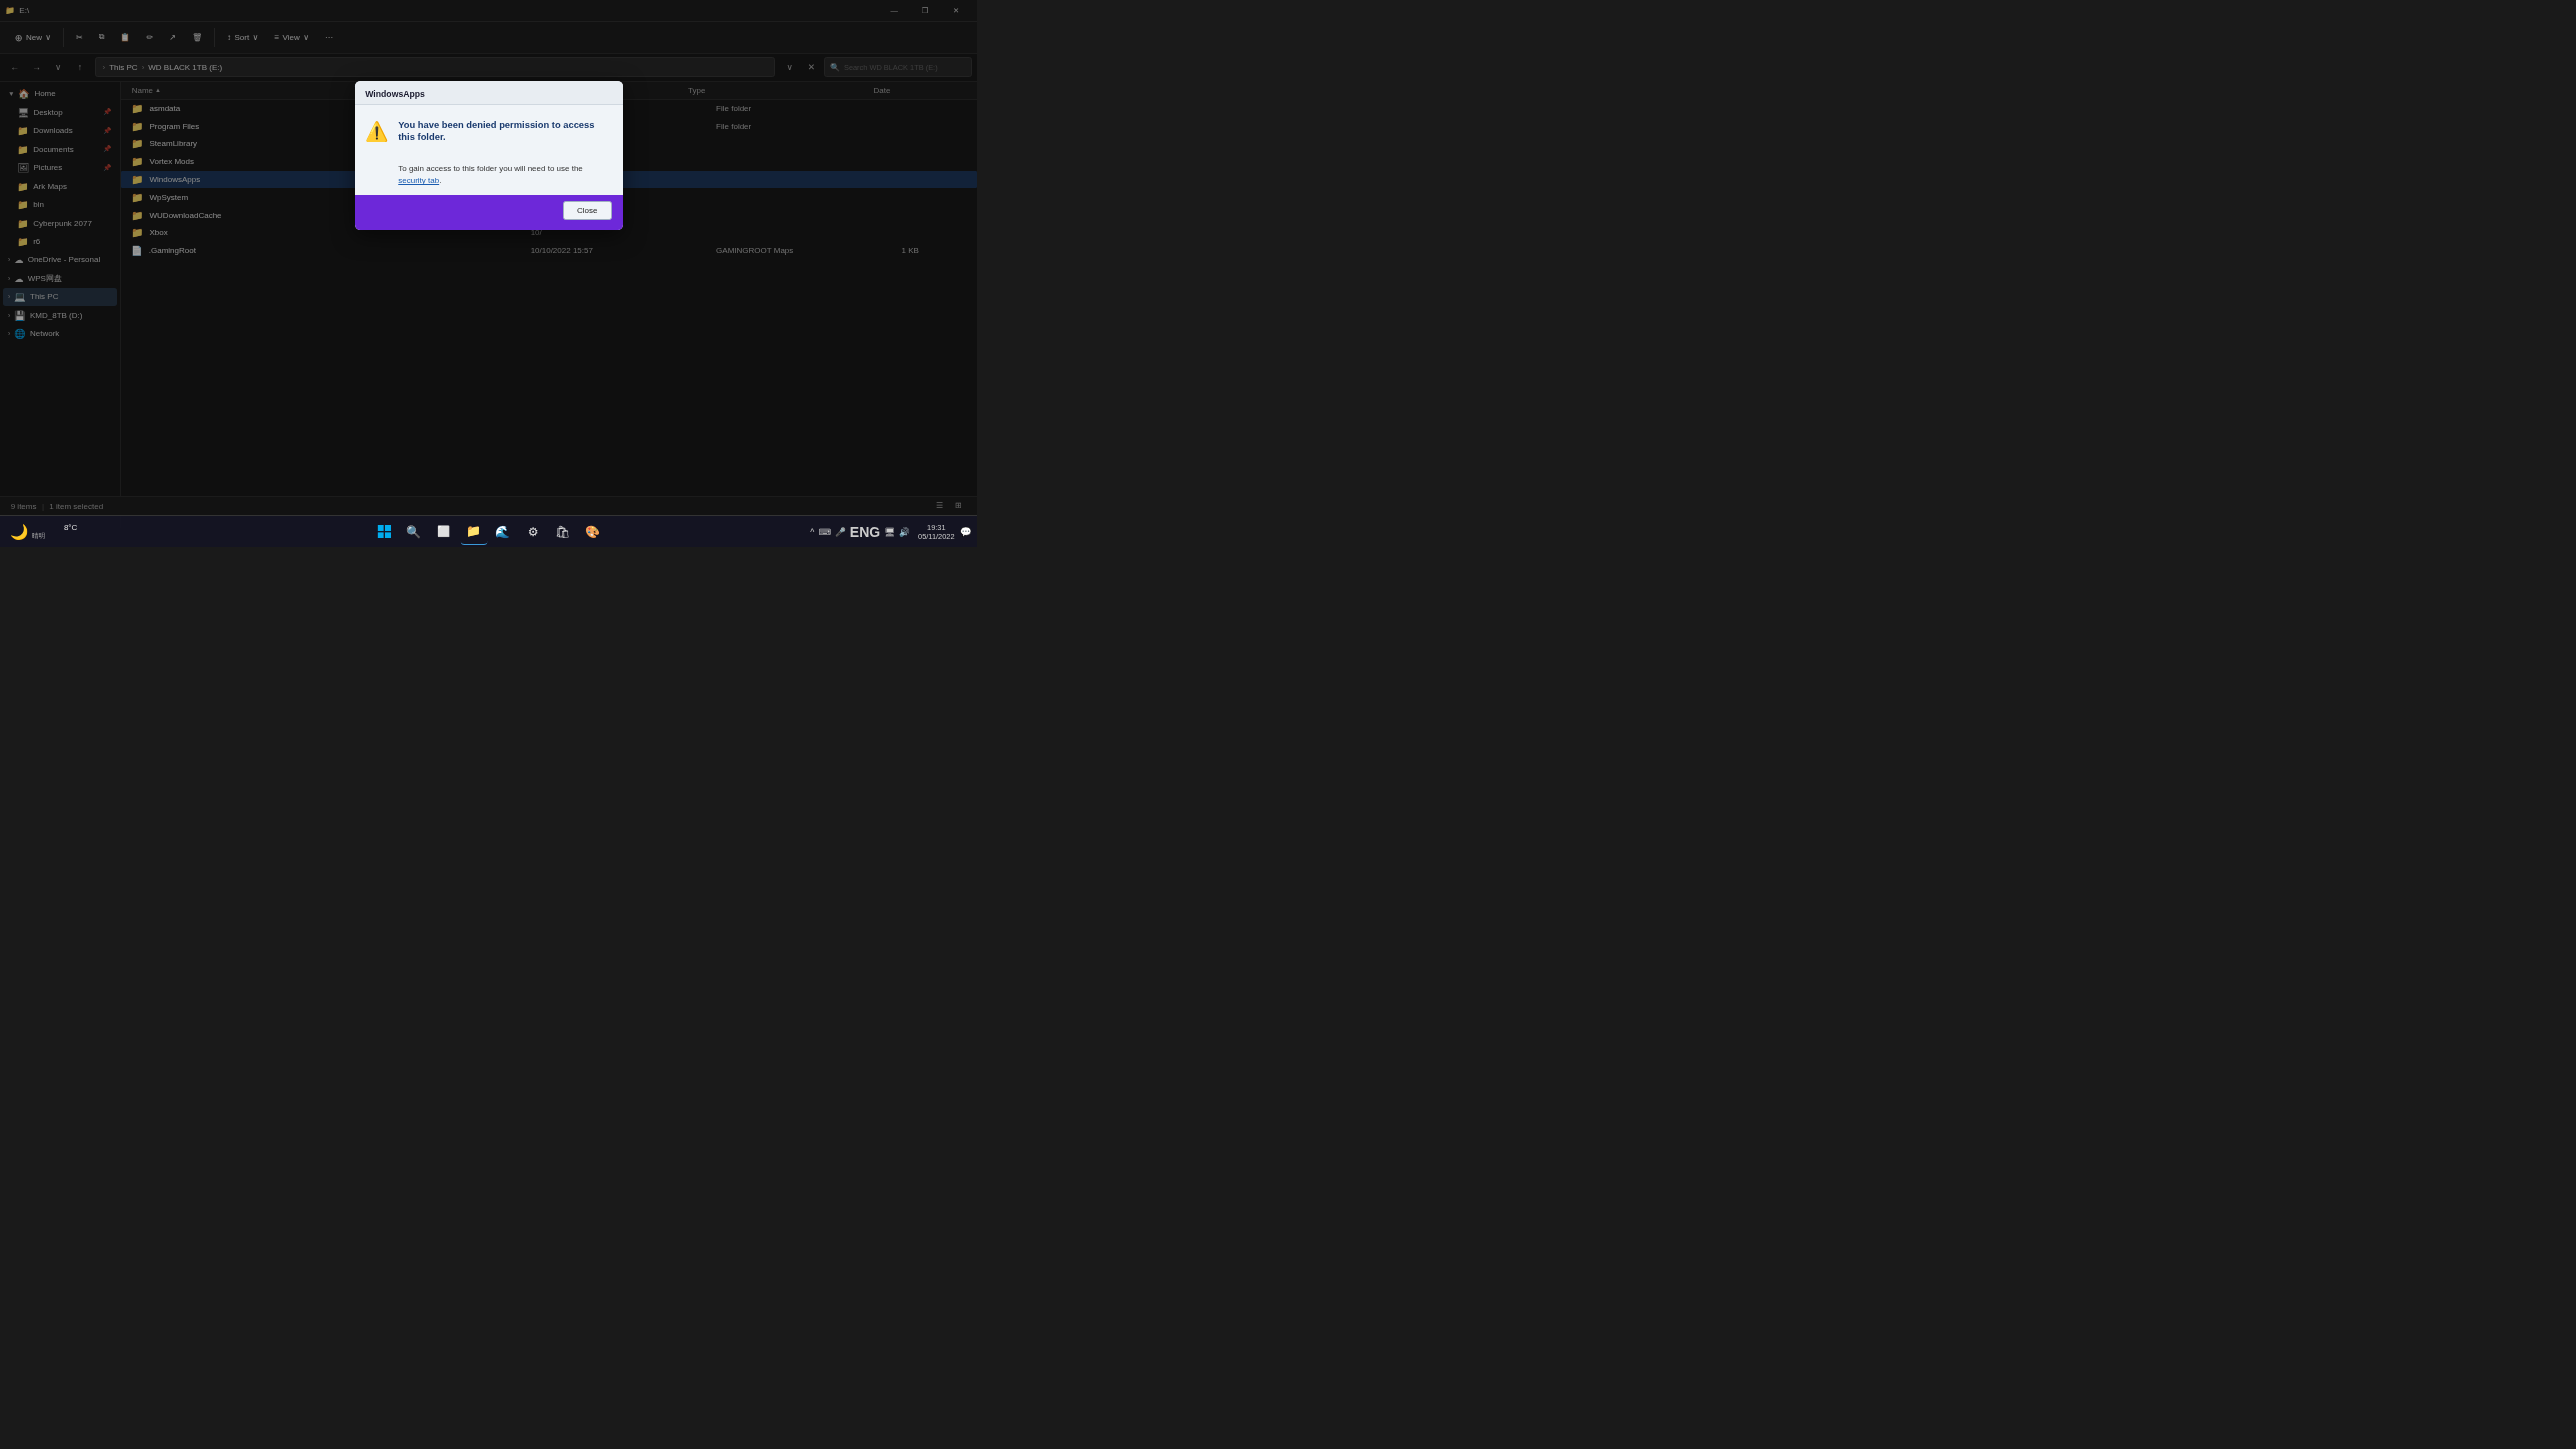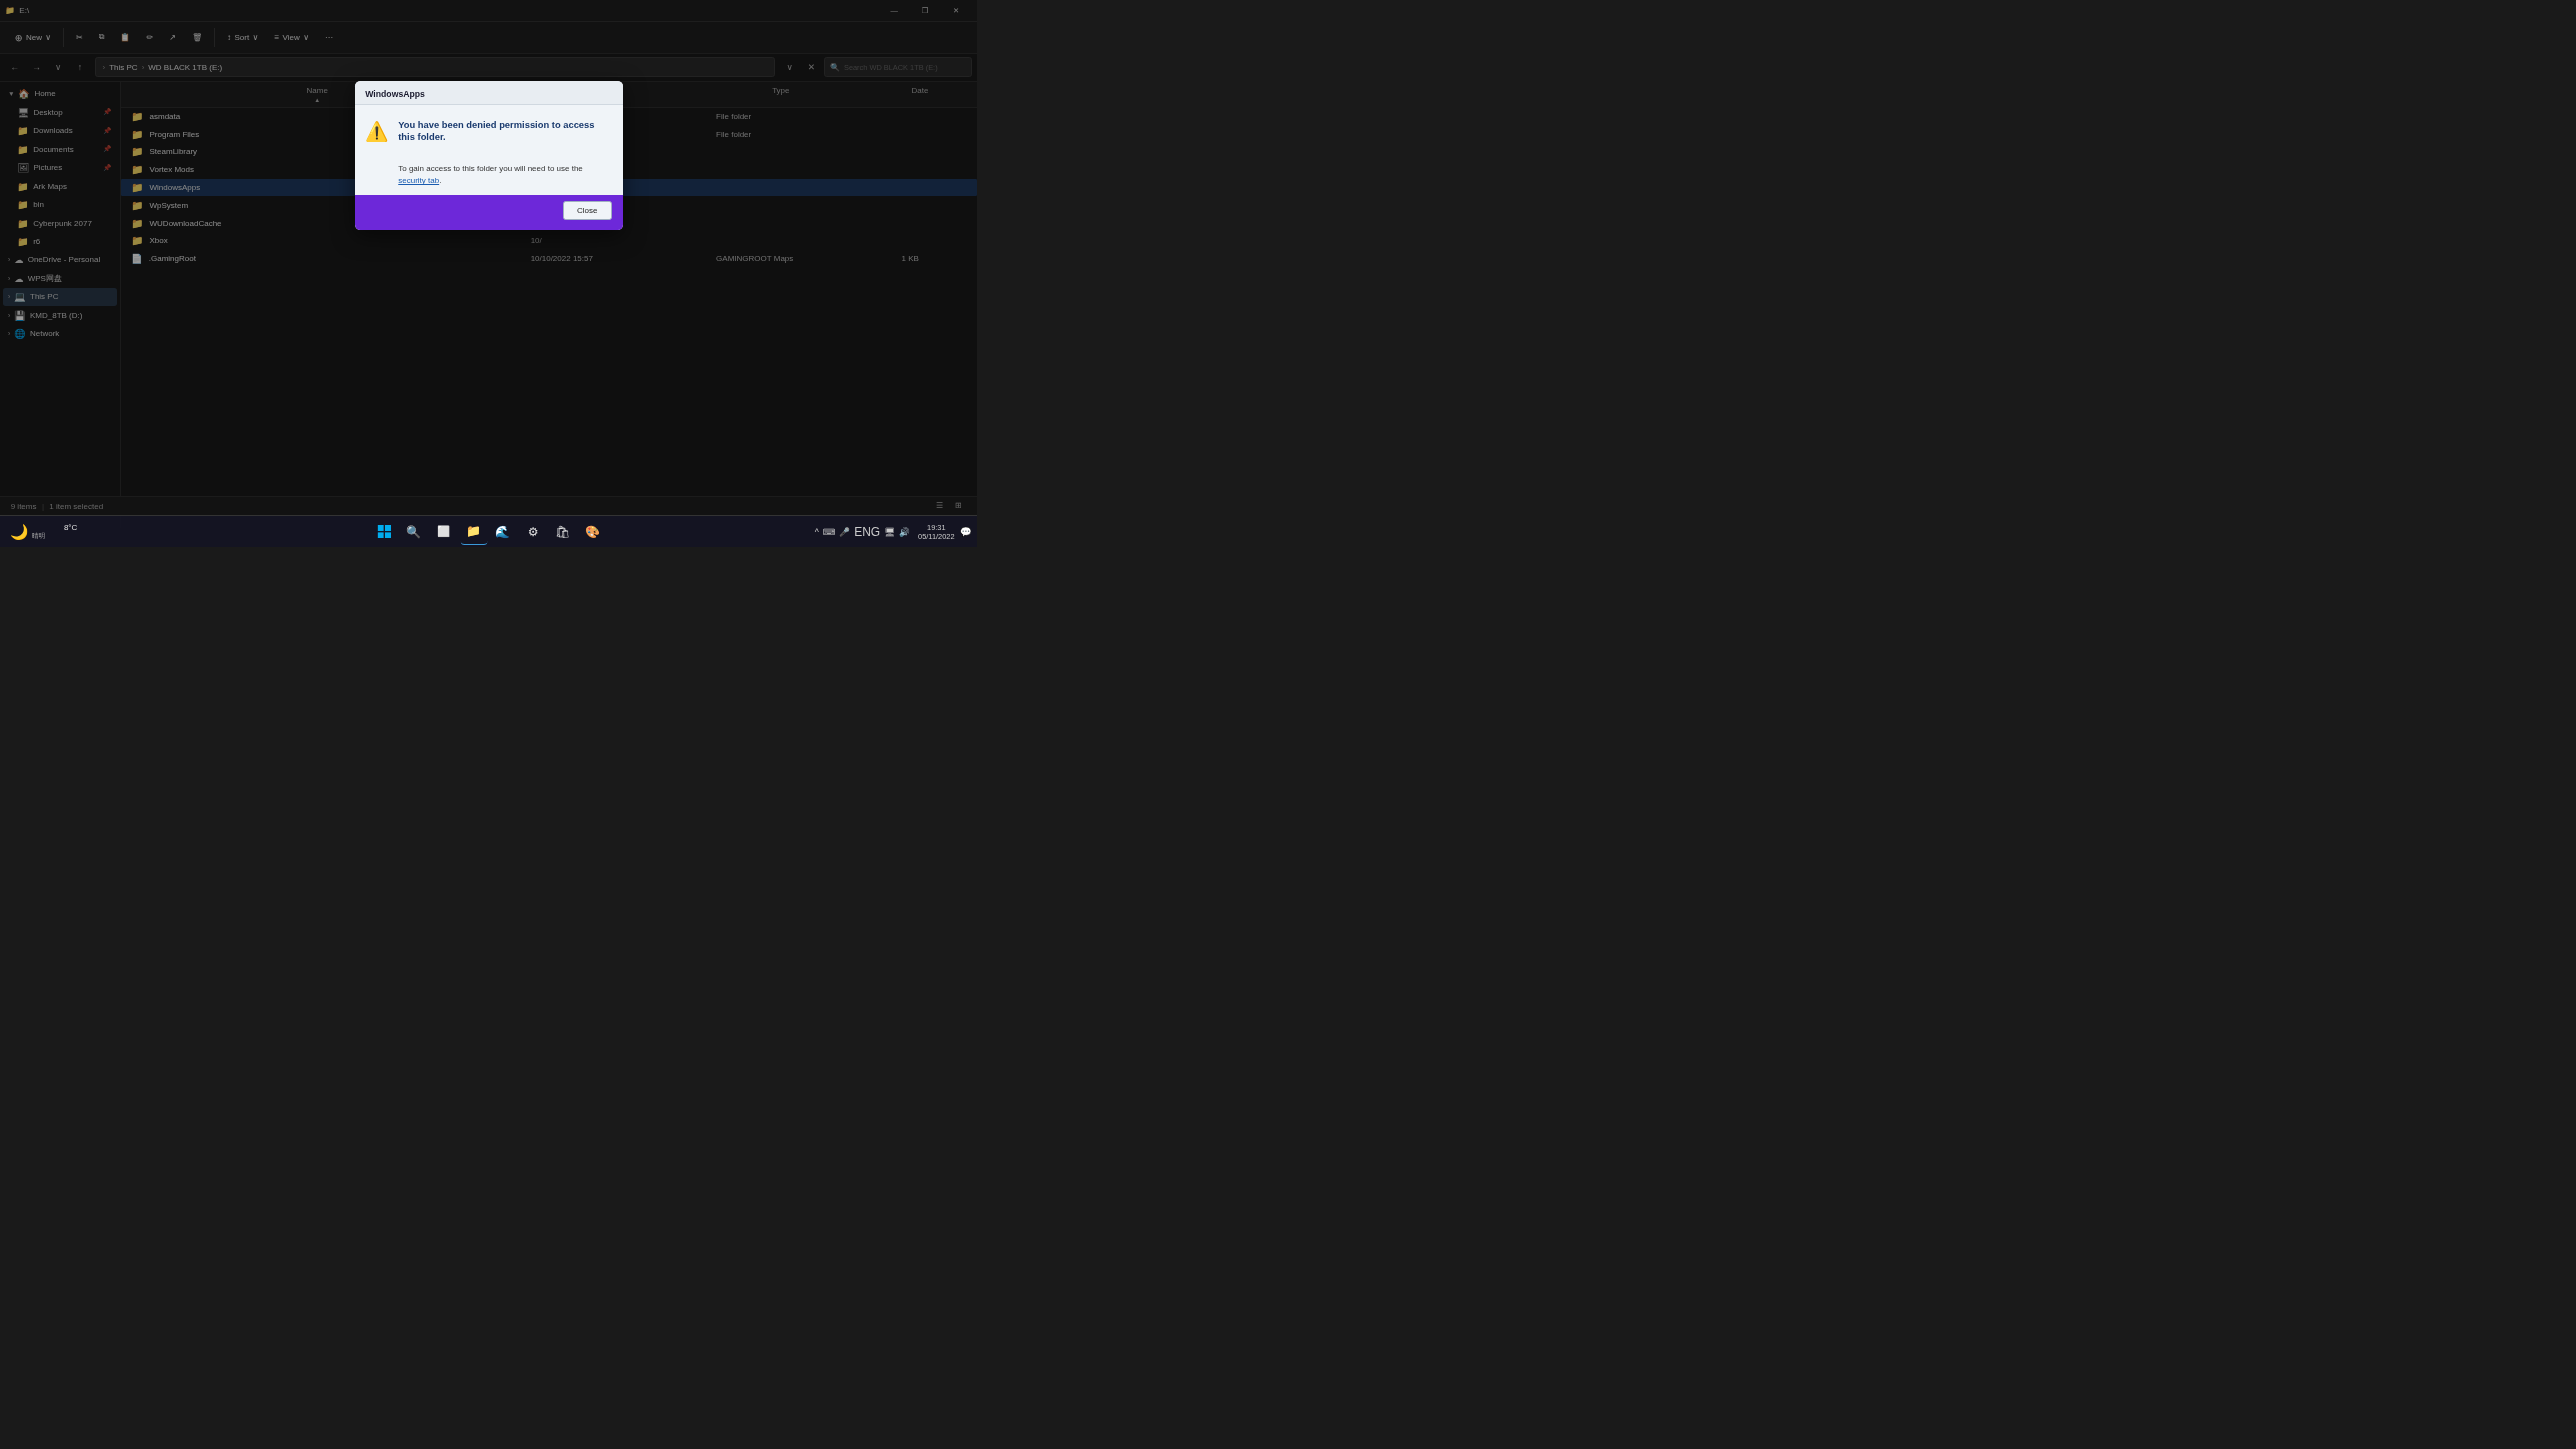--- a/index.html
+++ b/index.html
@@ -181,21 +181,20 @@
       z-index: 1;
     }
     .file-list-header-col {
       font-size: 8px;
       color: #aaa;
       cursor: pointer;
       user-select: none;
       display: flex;
       align-items: center;
       gap: 2px;
-      flex-direction: column;
     }
     .file-row {
       display: grid;
       grid-template-columns: 2fr 1fr 1fr 0.5fr;
       padding: 3.4px 10.7px;
       align-items: center;
       cursor: pointer;
       border-radius: 1.3px;
     }
     .file-row.selected { background: #1e3a5f; }
@@ -736,21 +735,21 @@
     <div class="taskbar-app">
       <span style="font-size:12px;">🎨</span>
     </div>
   </div>
 
   <div class="taskbar-right">
     <div class="sys-tray">
       <span class="tray-icon">^</span>
       <span class="tray-icon">⌨</span>
       <span class="tray-icon">🎤</span>
-      <span style="font-size:12px;cursor:pointer;">ENG</span>
+      <span style="font-size:14px;cursor:pointer;font-weight:bold;">ENG</span>
       <span class="tray-icon">🖥</span>
       <span class="tray-icon">🔊</span>
     </div>
     <div class="clock">
       <span>19:31</span>
       <span>05/11/2022</span>
     </div>
     <span style="font-size:9.4px;cursor:pointer;">💬</span>
   </div>
 </div>

